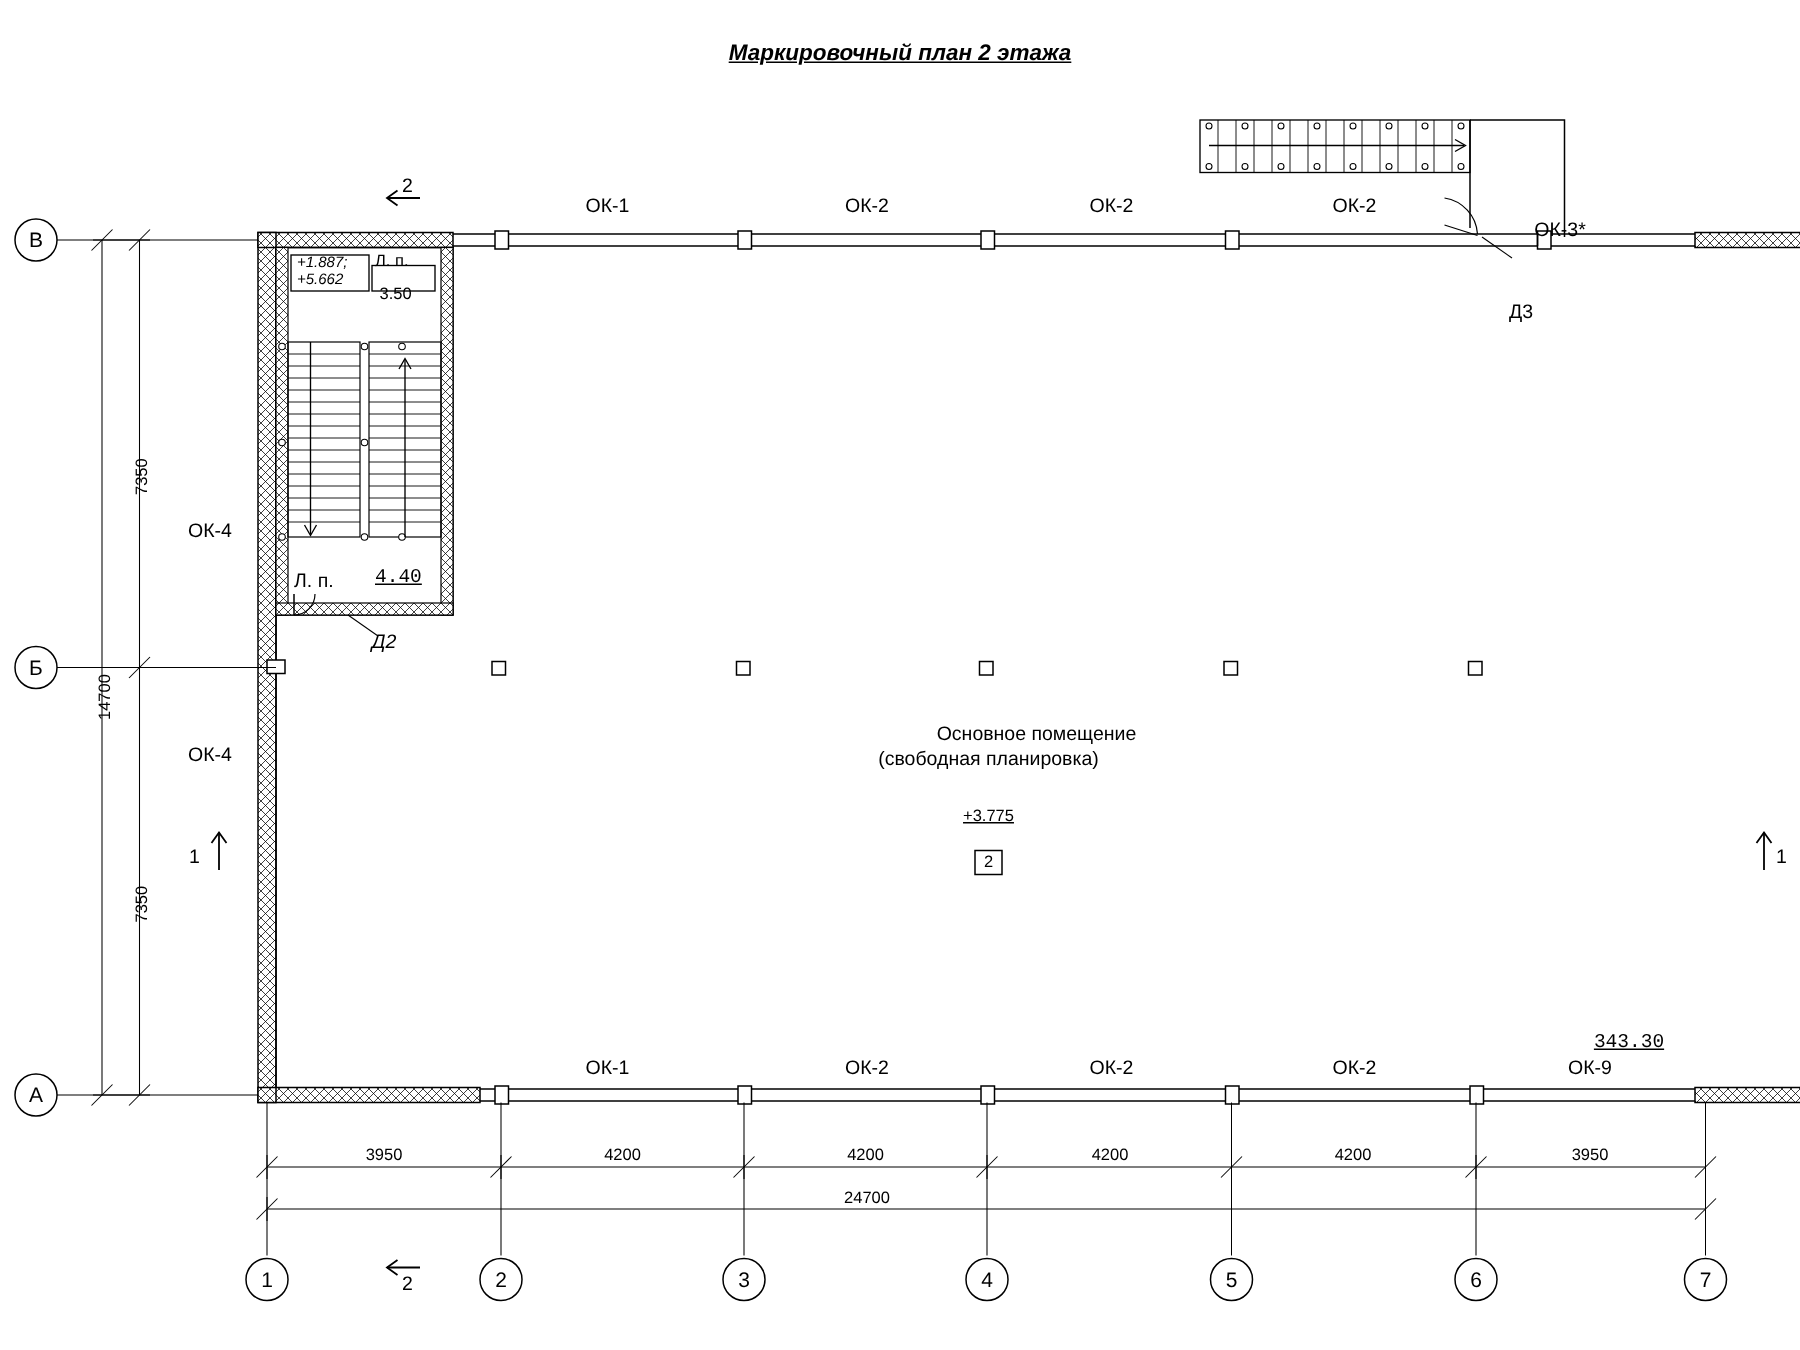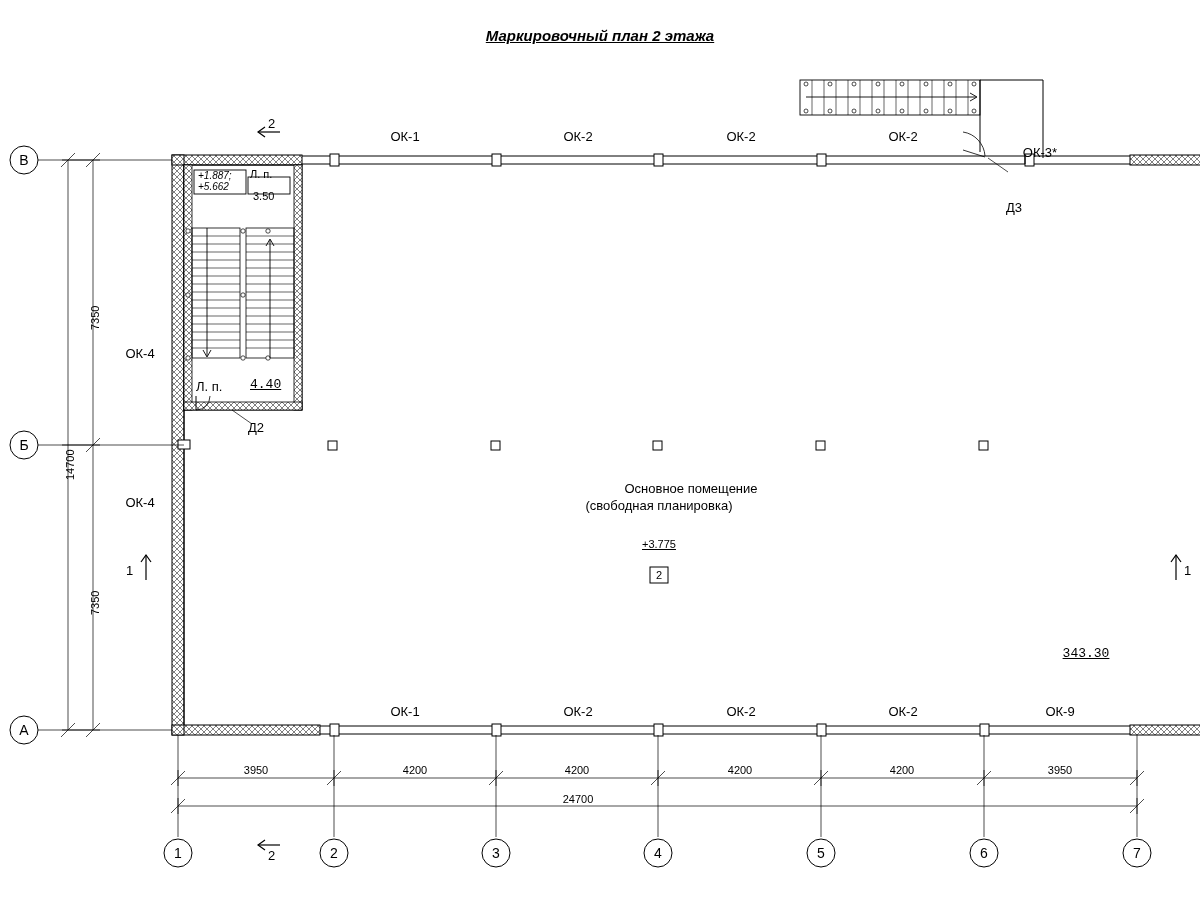--- a/index.html
+++ b/index.html
@@ -337,33 +337,33 @@
 
 <div class="lbl c" style="left:405px;top:705px;">ОК-1</div>
 <div class="lbl c" style="left:578px;top:705px;">ОК-2</div>
 <div class="lbl c" style="left:741px;top:705px;">ОК-2</div>
 <div class="lbl c" style="left:903px;top:705px;">ОК-2</div>
 <div class="lbl c" style="left:1060px;top:705px;">ОК-9</div>
 
 <div class="lbl c" style="left:140px;top:347px;">ОК-4</div>
 <div class="lbl c" style="left:140px;top:496px;">ОК-4</div>
 
-<div class="lbl c" style="left:256px;top:421px;">Д2</div>
+<div class="lbl c" style="left:256px;top:421px;font-style:italic;">Д2</div>
 <div class="lbl c" style="left:1014px;top:173px;margin-top:28px;">Д3</div>
 
 <div class="lbl tiny" style="left:198px;top:171px;white-space:pre;line-height:1.05;font-style:italic;">+1.887;
 +5.662</div>
 <div class="lbl small" style="left:250px;top:168px;">Л. п.</div>
 <div class="lbl small" style="left:253px;top:190px;">3.50</div>
 <div class="lbl" style="left:196px;top:380px;">Л. п.</div>
 <div class="lbl ul" style="left:250px;top:378px;">4.40</div>
 
 <div class="lbl c" style="left:659px;top:482px;margin-left:32px;">Основное помещение</div>
 <div class="lbl c" style="left:659px;top:499px;">(свободная планировка)</div>
 <div class="lbl c small" style="left:659px;top:538px;text-decoration:underline;">+3.775</div>
 <div class="lbl c small" style="left:659px;top:569px;">2</div>
 
-<div class="lbl c ul" style="left:1086px;top:647px;text-align:center;">343.30</div>
+<div class="lbl c ul" style="left:1086px;top:688px;text-align:center;">343.30</div>
 
 <div class="lbl" style="left:268px;top:117px;">2</div>
 <div class="lbl" style="left:268px;top:849px;">2</div>
 <div class="lbl" style="left:126px;top:564px;">1</div>
 <div class="lbl" style="left:1184px;top:564px;">1</div>
 
 </body></html>

